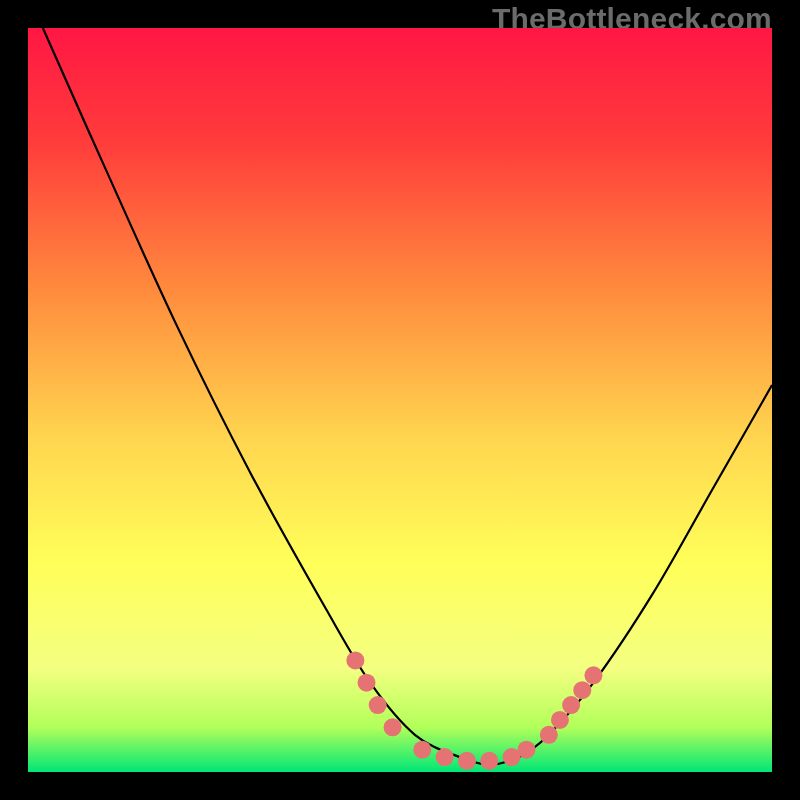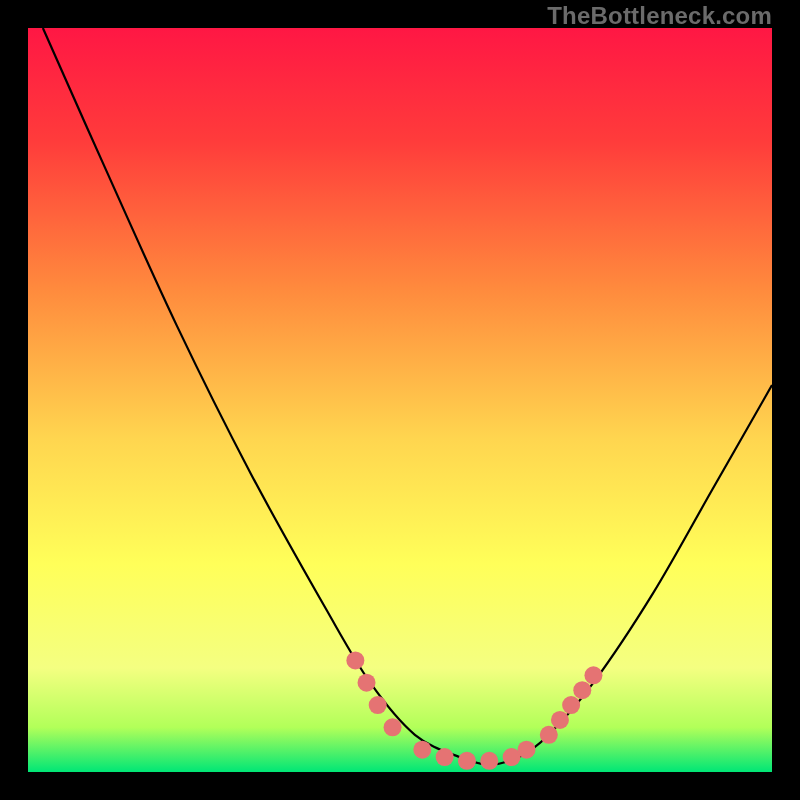--- a/index.html
+++ b/index.html
@@ -24,21 +24,21 @@
     left: 28px;
     width: 744px;
     height: 744px;
     overflow: hidden;
   }
   .watermark {
     position: absolute;
     top: 2px;
     right: 28px;
     color: #6b6b6b;
-    font-size: 24px;
+    font-size: 30px;
     font-weight: 600;
     letter-spacing: 0.2px;
   }
   svg { display: block; }
 </style>
 </head>
 <body>
 
 <div class="frame">
   <div class="watermark">TheBottleneck.com</div>

